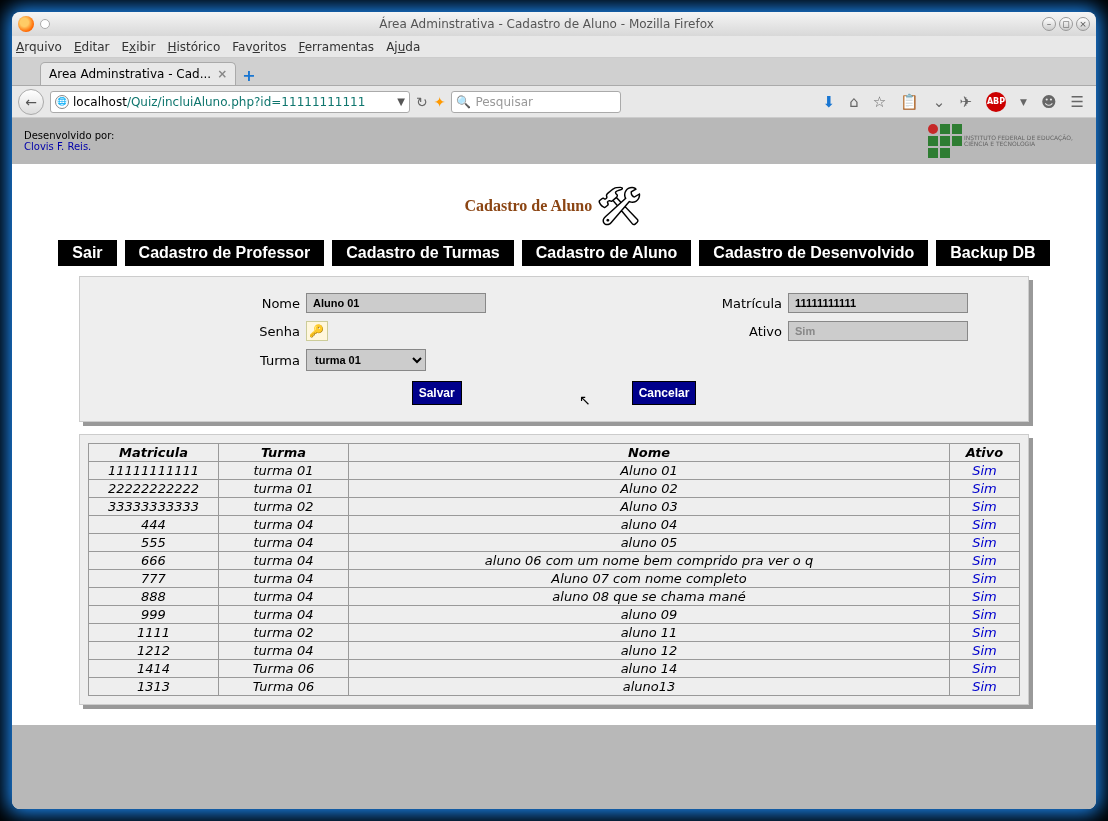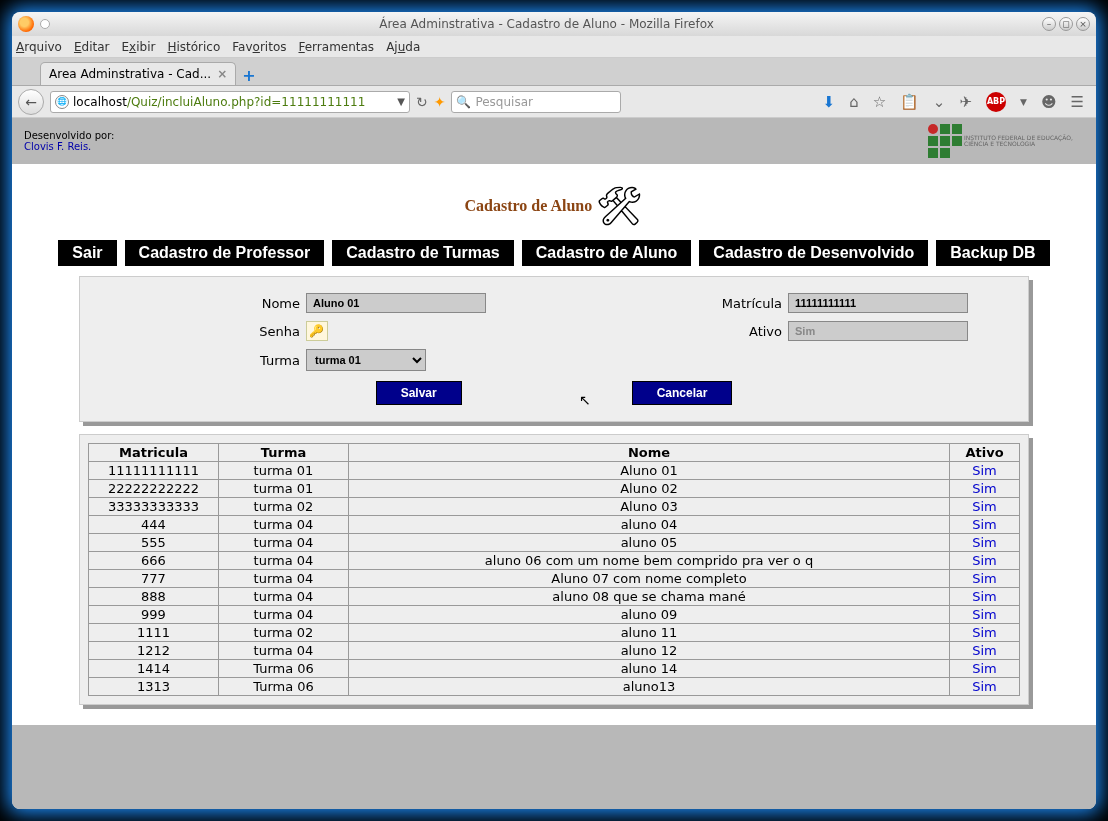--- a/index.html
+++ b/index.html
@@ -89,21 +89,21 @@
   height: 22px;
   background: #fff;
   border: 1px solid #aaa;
   border-radius: 3px;
   display: flex;
   align-items: center;
   padding: 0 4px;
 }
 .urlbar .globe { width: 14px; height: 14px; border-radius: 50%; border: 1px solid #888; margin-right: 4px; display:flex; align-items:center; justify-content:center; font-size:8px; color:#888; }
 .urlbar .url-host { color: #000; }
-.urlbar .url-path { color: #4d7c0f; }
+.urlbar .url-path { color: #0f766e; }
 .urlbar .drop { margin-left: auto; color: #555; font-size: 10px; }
 .nav-reload { color: #666; font-size: 14px; }
 .nav-star { color: #ff9900; font-size: 14px; }
 .searchbox {
   flex: 0 0 170px;
   height: 22px;
   background: #fff;
   border: 1px solid #aaa;
   border-radius: 3px;
   display: flex;
@@ -161,28 +161,29 @@
 }
 .form-col select {
   width: 120px; height: 22px;
   background: #ccc; border: 1px solid #888;
   font-size: 11px; font-weight: bold; padding: 0 4px;
 }
 .form-col .readonly { color: #888; }
 .form-actions { display: flex; justify-content: center; gap: 170px; margin-top: 10px; }
 .form-actions button {
   background: #00008b; color: #fff; border: 1px solid #000;
-  padding: 4px 24px; font-size: 12px; font-weight: bold; cursor: pointer;
+  padding: 4px 6px; font-size: 12px; font-weight: bold; cursor: pointer;
 }
 .table-panel {
   width: 950px; margin: 0 auto;
   background: #eee;
   border: 1px solid #ccc;
   box-shadow: 4px 4px 0 #999;
   padding: 8px;
+  font-style: italic;
 }
 table { width: 100%; border-collapse: collapse; background: #eee; }
 th, td { border: 1px solid #999; padding: 1px 6px; font-size: 13px; text-align: center; }
 th { font-weight: bold; }
 td.link { color: #0000cd; }
 .cursor-ptr { position: absolute; font-size: 14px; color: #000; pointer-events: none; }
 </style>
 </head>
 <body>
 

